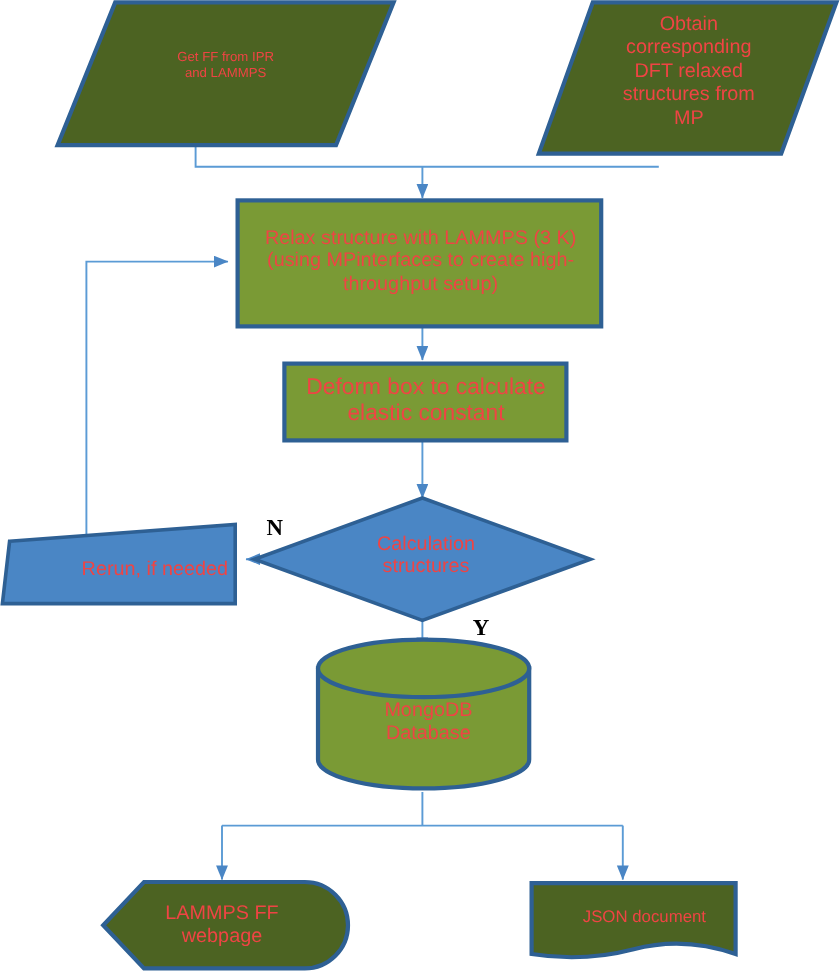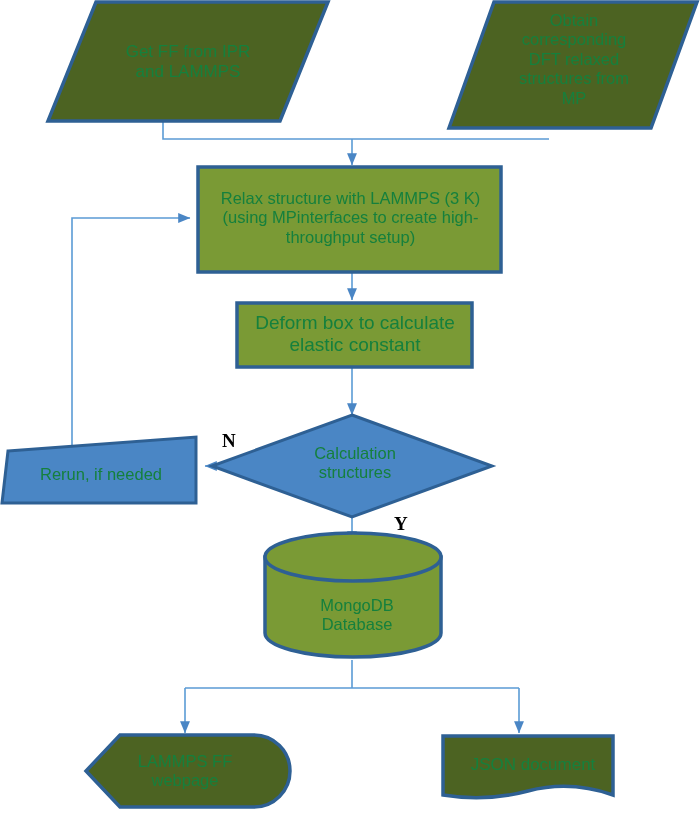--- a/index.html
+++ b/index.html
@@ -16,43 +16,43 @@
   }
   #flow-canvas {
     position: absolute;
     left: 0;
     top: 0;
     width: 700px;
     height: 815px;
   }
   .node-label {
     position: absolute;
-    color: #15803d;
+    color: #ef4444;
     text-align: center;
     line-height: 1.18;
     pointer-events: none;
     white-space: pre-line;
   }
   .branch-label {
     position: absolute;
     color: #000000;
     font-family: "Liberation Serif", serif;
     font-weight: 700;
     font-size: 19px;
     line-height: 1;
   }
-  #lbl-getff      { left: 92px;  top: 42px;  width: 192px; font-size: 17px; }
+  #lbl-getff      { left: 92px;  top: 42px;  width: 192px; font-size: 11px; }
   #lbl-obtain     { left: 490px; top: 11px;  width: 168px; font-size: 16.5px; }
   #lbl-relax      { left: 203px; top: 189px; width: 295px; font-size: 16.5px; }
   #lbl-deform     { left: 241px; top: 312px; width: 228px; font-size: 19px; }
   #lbl-decision   { left: 285px; top: 444px; width: 140px; font-size: 16.5px; }
-  #lbl-rerun      { left: 12px;  top: 465px; width: 178px; font-size: 16.5px; }
-  #lbl-mongo      { left: 272px; top: 596px; width: 170px; font-size: 16.5px; }
+  #lbl-rerun      { left: 12px;  top: 465px; width: 178px; font-size: 16.5px; text-align: right; }
+  #lbl-mongo      { left: 272px; top: 583px; width: 170px; font-size: 16.5px; }
   #lbl-jarvis     { left: 90px;  top: 752px; width: 190px; font-size: 16.5px; }
-  #lbl-json       { left: 426px; top: 755px; width: 190px; font-size: 17px; padding-left: 12px; }
+  #lbl-json       { left: 442px; top: 755px; width: 190px; font-size: 14px; }
   #lbl-n          { left: 222px; top: 431px; }
   #lbl-y          { left: 394px; top: 514px; }
 </style>
 </head>
 <body>
 
 <svg id="flow-canvas" viewBox="0 0 700 815">
   <defs>
     <marker id="arrow" markerWidth="9" markerHeight="9" refX="7.4" refY="3.1" orient="auto" markerUnits="strokeWidth">
       <path d="M0,0 L7.6,3.1 L0,6.2 z" fill="#4a86c5"></path>

